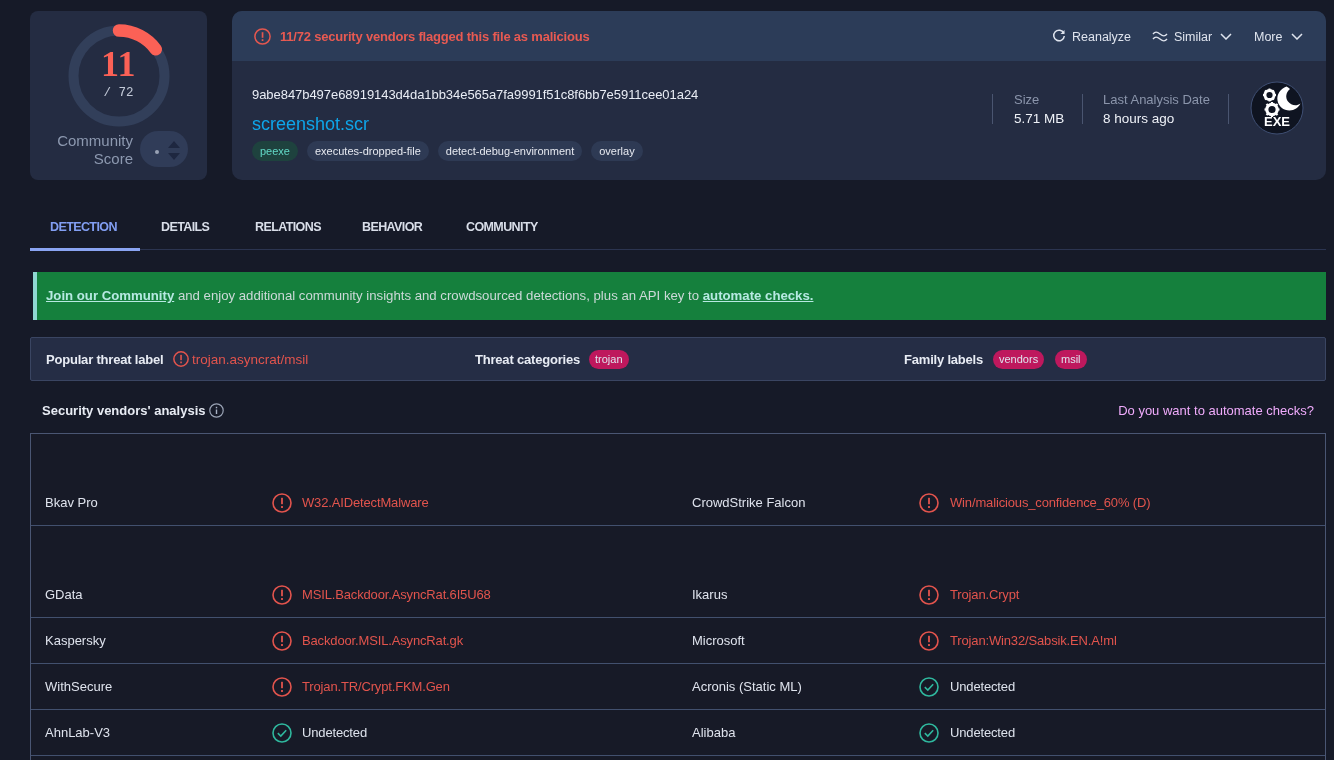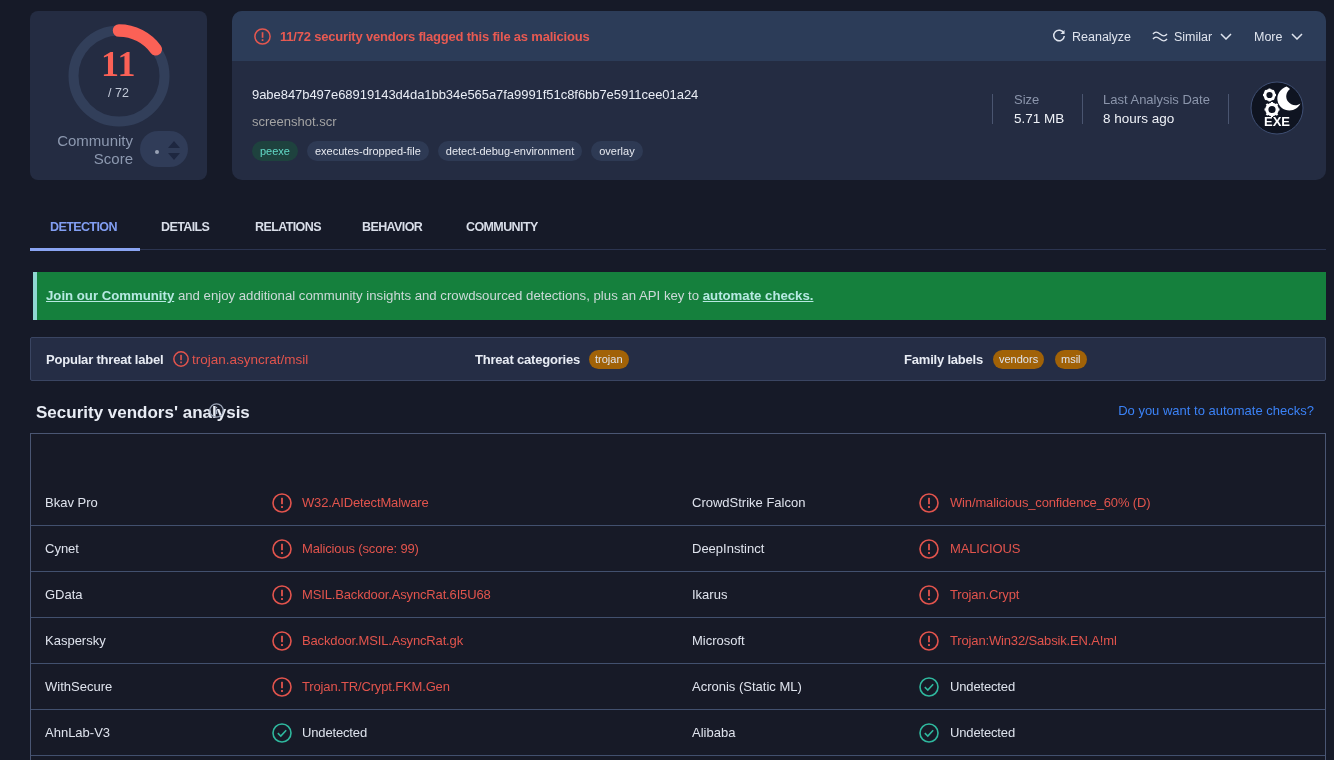--- a/index.html
+++ b/index.html
@@ -3,35 +3,35 @@
 <meta charset="utf-8">
 <style>
 * { margin:0; padding:0; box-sizing:border-box; }
 html,body { width:1334px; height:760px; overflow:hidden; }
 body { background:#161a28; font-family:"Liberation Sans", sans-serif; position:relative; }
 .abs { position:absolute; }
 
 
 #scoreCard { left:30px; top:11px; width:177px; height:169px; background:#242c42; border-radius:8px; }
 #bignum { left:0; top:36px; width:177px; text-align:center; font-family:"Liberation Serif", serif; font-size:36px; font-weight:bold; color:#fb6156; line-height:35px; letter-spacing:0.5px; }
-#outof { left:0; top:75px; width:177px; text-align:center; font-size:12.5px; color:#c3cad8; }
+#outof { left:0; top:75px; width:177px; text-align:center; font-size:12.5px; color:#c3cad8;font-family:Liberation Mono, monospace; }
 #cscore { left:0; top:121px; width:103px; text-align:right; font-size:15px; line-height:18px; color:#8d99b0; }
 #votepill { left:110px; top:120px; width:48px; height:36px; border-radius:18px; background:#303c58; }
 #votedot { left:15px; top:19px; width:4px; height:4px; border-radius:2px; background:#99a2b5; }
 .tri-up { left:28px; top:10px; width:0; height:0; border-left:6px solid transparent; border-right:6px solid transparent; border-bottom:7px solid #1e2740; }
 .tri-dn { left:28px; top:22px; width:0; height:0; border-left:6px solid transparent; border-right:6px solid transparent; border-top:7px solid #1e2740; }
 
 
 #headerCard { left:232px; top:11px; width:1094px; height:169px; background:#242c42; border-radius:10px; }
 #topbar { left:0; top:0; width:1094px; height:50px; background:#2c3c58; border-radius:10px 10px 0 0; }
 #warnTop { left:22px; top:17px; }
 #flagtext { left:48px; top:18px; font-size:13px; font-weight:bold; color:#e85a52; letter-spacing:-0.2px; }
 .btn { top:19px; font-size:12.5px; color:#dfe4ee; }
 #hash { left:20px; top:76px; font-size:13px; color:#e9edf5; letter-spacing:-0.05px; }
-#fname { left:20px; top:103px; font-size:13px; color:#a3a3a3; }
+#fname { left:20px; top:103px; font-size:18px; color:#0ea5e9; }
 #tags { left:20px; top:130px; height:20px; }
 .tag { display:inline-block; height:20px; line-height:20px; padding:0 8px; border-radius:10px; background:#2e3a54; color:#e6e9f0; font-size:11px; margin-right:9px; vertical-align:top; }
 .tag.green { background:#1e423e; color:#62d8c6; }
 .vdiv { width:1px; height:30px; background:#4a5570; top:83px; }
 .ilabel { font-size:13px; color:#8b95ab; }
 .ival { font-size:13.5px; color:#eef1f7; }
 
 
 #tabs { left:30px; top:220px; height:17px; }
 .tab { position:absolute; top:0; font-size:12.5px; font-weight:bold; letter-spacing:-0.6px; color:#d9dee9; }
@@ -40,25 +40,25 @@
 #tabrule { left:30px; top:249px; width:1296px; height:1px; background:#2b3450; }
 
 
 #banner { left:33px; top:272px; width:1293px; height:48px; background:#15803d; border-left:4px solid #8fd8d2; }
 #bannertext { position:absolute; left:9px; top:16px; font-size:13.2px; color:#ccd9d8; }
 #bannertext b { color:#b7e9e2; text-decoration:underline; }
 
 
 #threat { left:30px; top:337px; width:1296px; height:44px; background:#252d45; border:1px solid #3a4562; border-radius:2px; }
 #threat .lbl { position:absolute; top:14px; font-size:13px; letter-spacing:-0.2px; font-weight:bold; color:#e8ecf4; }
-#threat .pill { position:absolute; top:12px; height:19px; line-height:19px; padding:0 6px; border-radius:10px; background:#a16207; color:#dfe4ee; font-size:11px; }
-
-
-#vhead { left:36px; top:403px; font-size:17px; font-weight:bold; color:#e8ecf4; }
-#vauto { left:0; top:403px; width:1314px; text-align:right; font-size:13px; color:#3b82f6; }
+#threat .pill { position:absolute; top:12px; height:19px; line-height:19px; padding:0 6px; border-radius:10px; background:#be185d; color:#dfe4ee; font-size:11px; }
+
+
+#vhead { left:42px; top:403px; font-size:13px; font-weight:bold; color:#e8ecf4; }
+#vauto { left:0; top:403px; width:1314px; text-align:right; font-size:13px; color:#f0abfc; }
 
 
 #vtable { left:30px; top:433px; width:1296px; height:327px; border:1px solid #4a5673; border-bottom:none; background:#171a27; }
 .vrow { position:absolute; left:0; width:1294px; height:46px; border-bottom:1px solid #42506e; }
 .vname { position:absolute; top:15px; font-size:13px; color:#dfe3ed; }
 .vdet { position:absolute; top:15px; font-size:13px; letter-spacing:-0.15px; color:#e2544d; }
 .vdet.ok { color:#dde2ec; }
 .vicon { position:absolute; top:13px; }
 </style>
 </head>
@@ -195,36 +195,20 @@
       </svg>
     <div class="vdet" style="left:271px;">W32.AIDetectMalware</div>
     <div class="vname" style="left:661px;">CrowdStrike Falcon</div>
     <svg class="vicon" style="left:888px;" width="20" height="20" viewBox="0 0 20 20">
         <circle cx="10" cy="10" r="9" stroke="#e2544d" stroke-width="1.6" fill="none"></circle>
         <rect x="9.1" y="4.8" width="1.8" height="6.4" fill="#e2544d"></rect>
         <rect x="9.1" y="13" width="1.8" height="2" fill="#e2544d"></rect>
       </svg>
     <div class="vdet" style="left:919px;">Win/malicious_confidence_60% (D)</div>
   </div>
-    <div class="vrow" style="top:92px;">
-    <div class="vname" style="left:14px;">Cynet</div>
-    <svg class="vicon" style="left:241px;" width="20" height="20" viewBox="0 0 20 20">
-        <circle cx="10" cy="10" r="9" stroke="#e2544d" stroke-width="1.6" fill="none"></circle>
-        <rect x="9.1" y="4.8" width="1.8" height="6.4" fill="#e2544d"></rect>
-        <rect x="9.1" y="13" width="1.8" height="2" fill="#e2544d"></rect>
-      </svg>
-    <div class="vdet" style="left:271px;">Malicious (score: 99)</div>
-    <div class="vname" style="left:661px;">DeepInstinct</div>
-    <svg class="vicon" style="left:888px;" width="20" height="20" viewBox="0 0 20 20">
-        <circle cx="10" cy="10" r="9" stroke="#e2544d" stroke-width="1.6" fill="none"></circle>
-        <rect x="9.1" y="4.8" width="1.8" height="6.4" fill="#e2544d"></rect>
-        <rect x="9.1" y="13" width="1.8" height="2" fill="#e2544d"></rect>
-      </svg>
-    <div class="vdet" style="left:919px;">MALICIOUS</div>
-  </div>
     <div class="vrow" style="top:138px;">
     <div class="vname" style="left:14px;">GData</div>
     <svg class="vicon" style="left:241px;" width="20" height="20" viewBox="0 0 20 20">
         <circle cx="10" cy="10" r="9" stroke="#e2544d" stroke-width="1.6" fill="none"></circle>
         <rect x="9.1" y="4.8" width="1.8" height="6.4" fill="#e2544d"></rect>
         <rect x="9.1" y="13" width="1.8" height="2" fill="#e2544d"></rect>
       </svg>
     <div class="vdet" style="left:271px;">MSIL.Backdoor.AsyncRat.6I5U68</div>
     <div class="vname" style="left:661px;">Ikarus</div>
     <svg class="vicon" style="left:888px;" width="20" height="20" viewBox="0 0 20 20">

